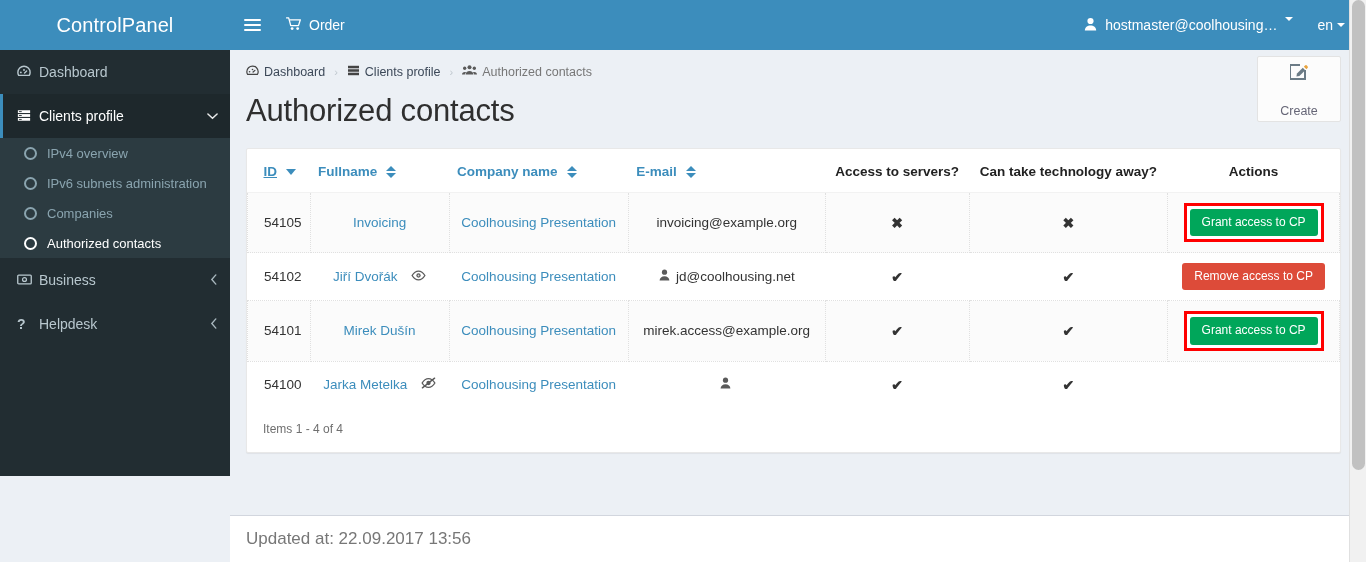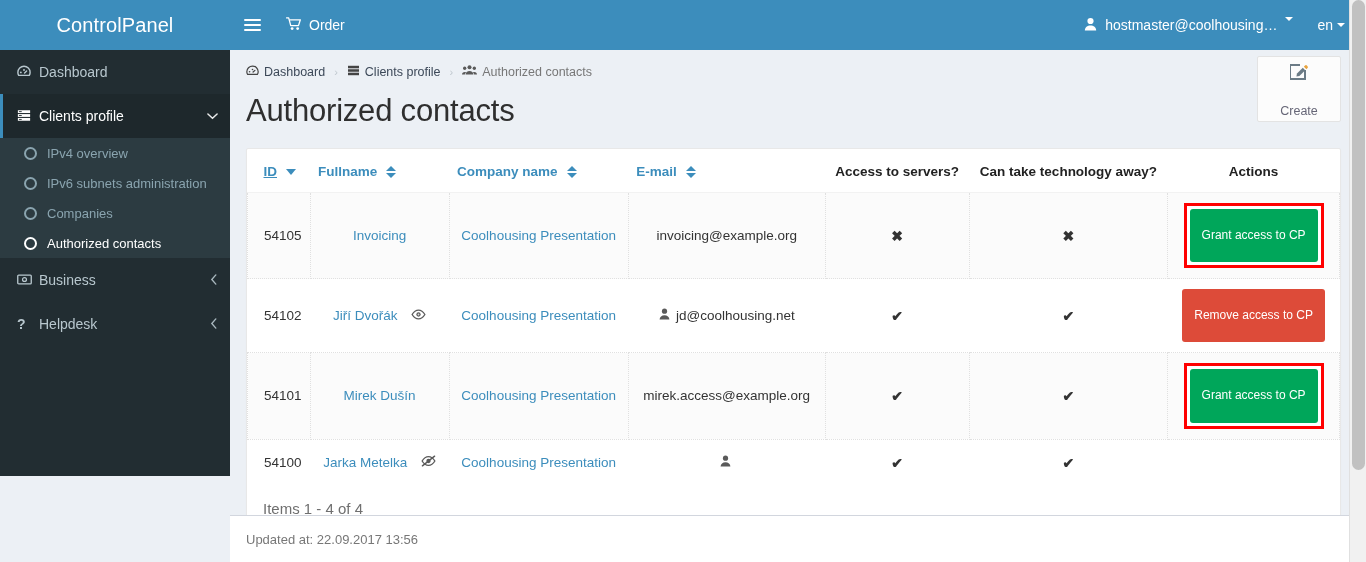--- a/index.html
+++ b/index.html
@@ -136,37 +136,37 @@
   .id-cell { color:#333; padding-left:16px; }
   .c-center { text-align:center; }
   .mark-x { color:#333; font-size:14px; font-weight:bold; }
   .mark-v { color:#333; font-size:14px; font-weight:bold; }
   .person-ico { color:#5a5a5a; font-size:12.5px; margin-right:3px; }
   .eye-ico { color:#5a5a5a; font-size:13px; margin-left:10px; cursor:pointer; }
 
   .btn {
     display:inline-block; border:0; border-radius:3px;
     color:#fff; font-size:12px; font-family:"Liberation Sans", sans-serif;
-    padding:20px 12px; cursor:pointer; white-space:nowrap; line-height:1.1;
+    padding:7px 12px; cursor:pointer; white-space:nowrap; line-height:1.1;
   }
   .btn-grant { background:#00a65a; }
   .btn-remove { background:#dd4b39; }
   .hl-wrap { display:inline-block; border:3px solid #ff0000; padding:3px; background:#fff; }
 
   .box-footer {
     padding: 14px 16px 16px 16px;
-    font-size: 15px; color: #6f6f6f;
+    font-size: 12px; color: #6f6f6f;
     border-top: 0;
   }
 
   .page-footer {
     position:absolute; left:0; right:0; bottom:0; height:47px;
     background:#fff; border-top:1px solid #d2d6de;
     display:flex; align-items:center; padding-left:16px;
-    font-size:13px; color:#777;
+    font-size:17px; color:#777;
   }
 
   
   .scrollbar {
     position:absolute; top:0; right:0; width:17px; height:562px;
     background:#f1f1f1; border-left:1px solid #e0e0e0;
   }
   .scrollbar .thumb {
     position:absolute; top:0; left:2px; width:13px; height:470px;
     background:#c1c1c1; border-radius:7px;

